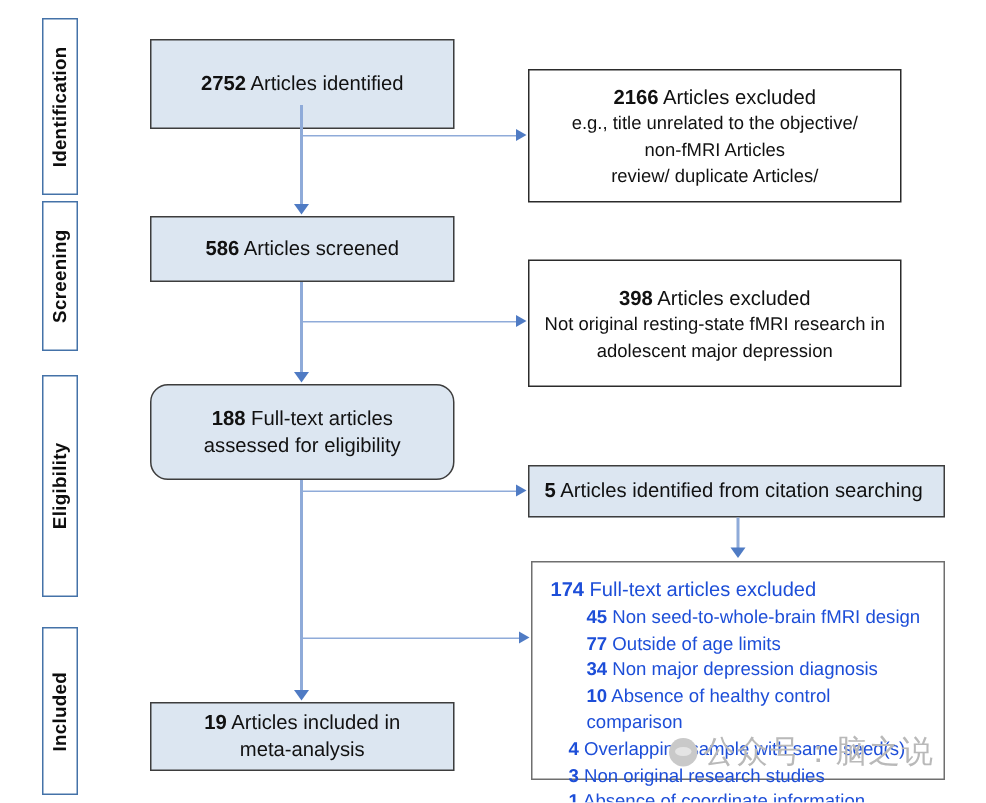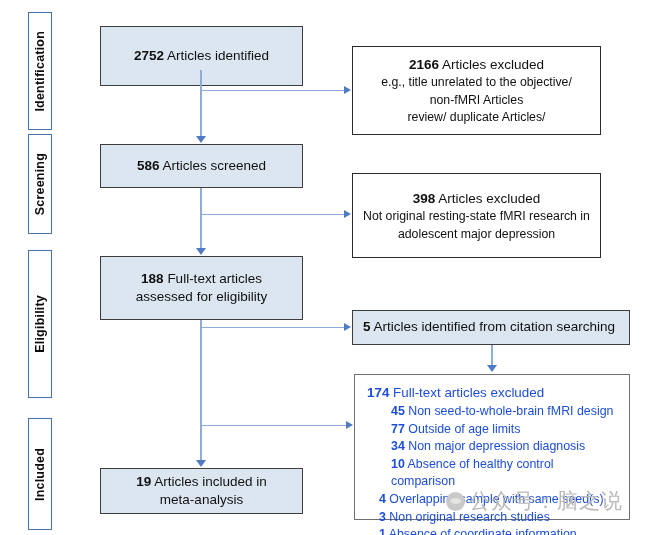--- a/index.html
+++ b/index.html
@@ -164,21 +164,21 @@
       <span class="num">2752</span><span> Articles identified</span>
     </span>
   </div>
 
   <div class="flow-box filled" style="left:100px; top:144px; width:203px; height:44px;">
     <span>
       <span class="num">586</span><span> Articles screened</span>
     </span>
   </div>
 
-  <div class="flow-box filled" style="left:100px; top:256px; width:203px; height:64px;">
+  <div class="flow-box filled" style="left:100px; top:256px; width:203px; height:64px;border-radius:12px;">
     <span>
       <span class="num">188</span><span> Full-text articles</span><br>
       <span>assessed for eligibility</span>
     </span>
   </div>
 
   <div class="flow-box filled" style="left:100px; top:468px; width:203px; height:46px;">
     <span>
       <span class="num">19</span><span> Articles included in</span><br>
       <span>meta-analysis</span>

